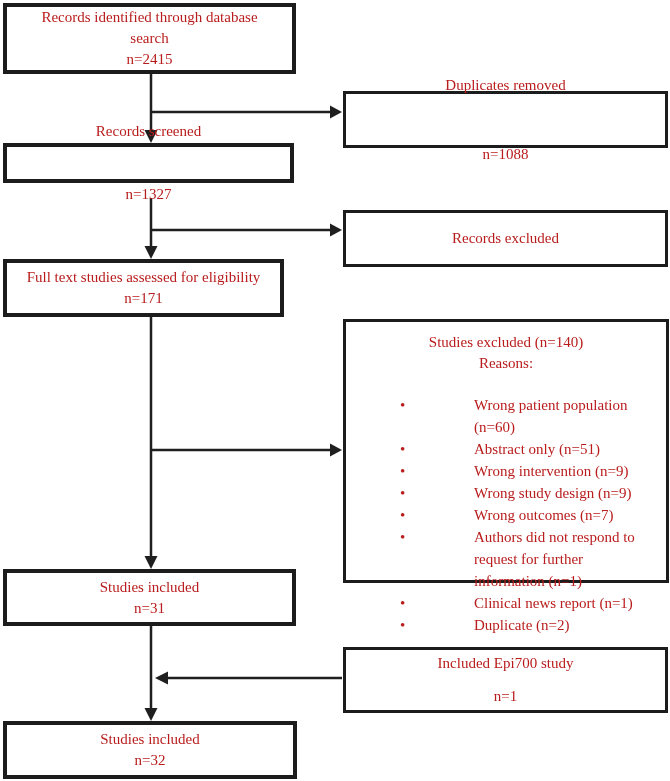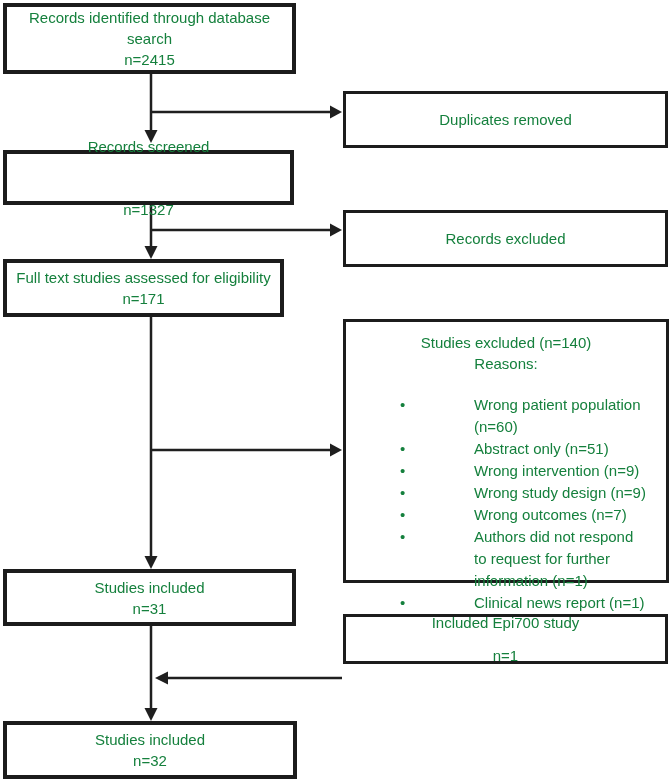--- a/index.html
+++ b/index.html
@@ -5,22 +5,22 @@
   html, body {
     margin: 0;
     padding: 0;
     background: #ffffff;
   }
   #figure {
     position: relative;
     width: 670px;
     height: 781px;
     background: #ffffff;
-    font-family: Liberation Sans, sans-serif;
-    color: #15803d;
+    font-family: Liberation Serif, serif;
+    color: #b91c1c;
     overflow: hidden;
   }
   .node {
     position: absolute;
     background: #ffffff;
     border: 4px solid #1c1c1c;
     box-sizing: border-box;
     display: flex;
     flex-direction: column;
     justify-content: center;
@@ -28,31 +28,31 @@
     text-align: center;
     font-size: 15px;
     line-height: 21px;
     padding: 2px 18px;
     z-index: 2;
   }
   .node .label, .node .count { width: 100%; }
 
   
   .n-identified   { left: 3px;  top: 3px;   width: 293px; height: 71px; }
-  .n-screened     { left: 3px;  top: 150px; width: 291px; height: 55px; gap: 42px; }
+  .n-screened     { left: 3px;  top: 143px; width: 291px; height: 40px; gap: 42px; }
   .n-fulltext     { left: 3px;  top: 259px; width: 281px; height: 58px; padding: 2px 8px; }
   .n-included31   { left: 3px;  top: 569px; width: 293px; height: 57px; }
   .n-included32   { left: 3px;  top: 721px; width: 294px; height: 58px; }
 
   
   .n-duplicates   { left: 343px; top: 91px;  width: 325px; height: 57px; border-width: 3.5px; gap: 48px; }
   .n-recexcluded  { left: 343px; top: 210px; width: 325px; height: 57px; border-width: 3.5px; }
   .n-studexcluded { left: 343px; top: 319px; width: 326px; height: 264px; border-width: 3px;
                     justify-content: flex-start; padding: 10px 10px 8px 10px; }
-  .n-epi700       { left: 343px; top: 614px; width: 325px; height: 50px; border-width: 3.5px; gap: 12px; }
+  .n-epi700       { left: 343px; top: 647px; width: 325px; height: 66px; border-width: 3.5px; gap: 12px; }
 
   .reasons-list {
     list-style: none;
     margin: 20px 0 0 0;
     padding: 0 4px 0 36px;
     width: 100%;
     box-sizing: border-box;
     text-align: left;
   }
   .reasons-list li {
@@ -109,20 +109,21 @@
     </g>
   </svg>
 
   <div class="node n-identified">
     <div class="label">Records identified through database search</div>
     <div class="count">n=2415</div>
   </div>
 
   <div class="node n-duplicates">
     <div class="label">Duplicates removed</div>
+    <div class="count">n=1088</div>
   </div>
 
   <div class="node n-screened">
     <div class="label">Records screened</div>
     <div class="count">n=1327</div>
   </div>
 
   <div class="node n-recexcluded">
     <div class="label">Records excluded</div>
   </div>

